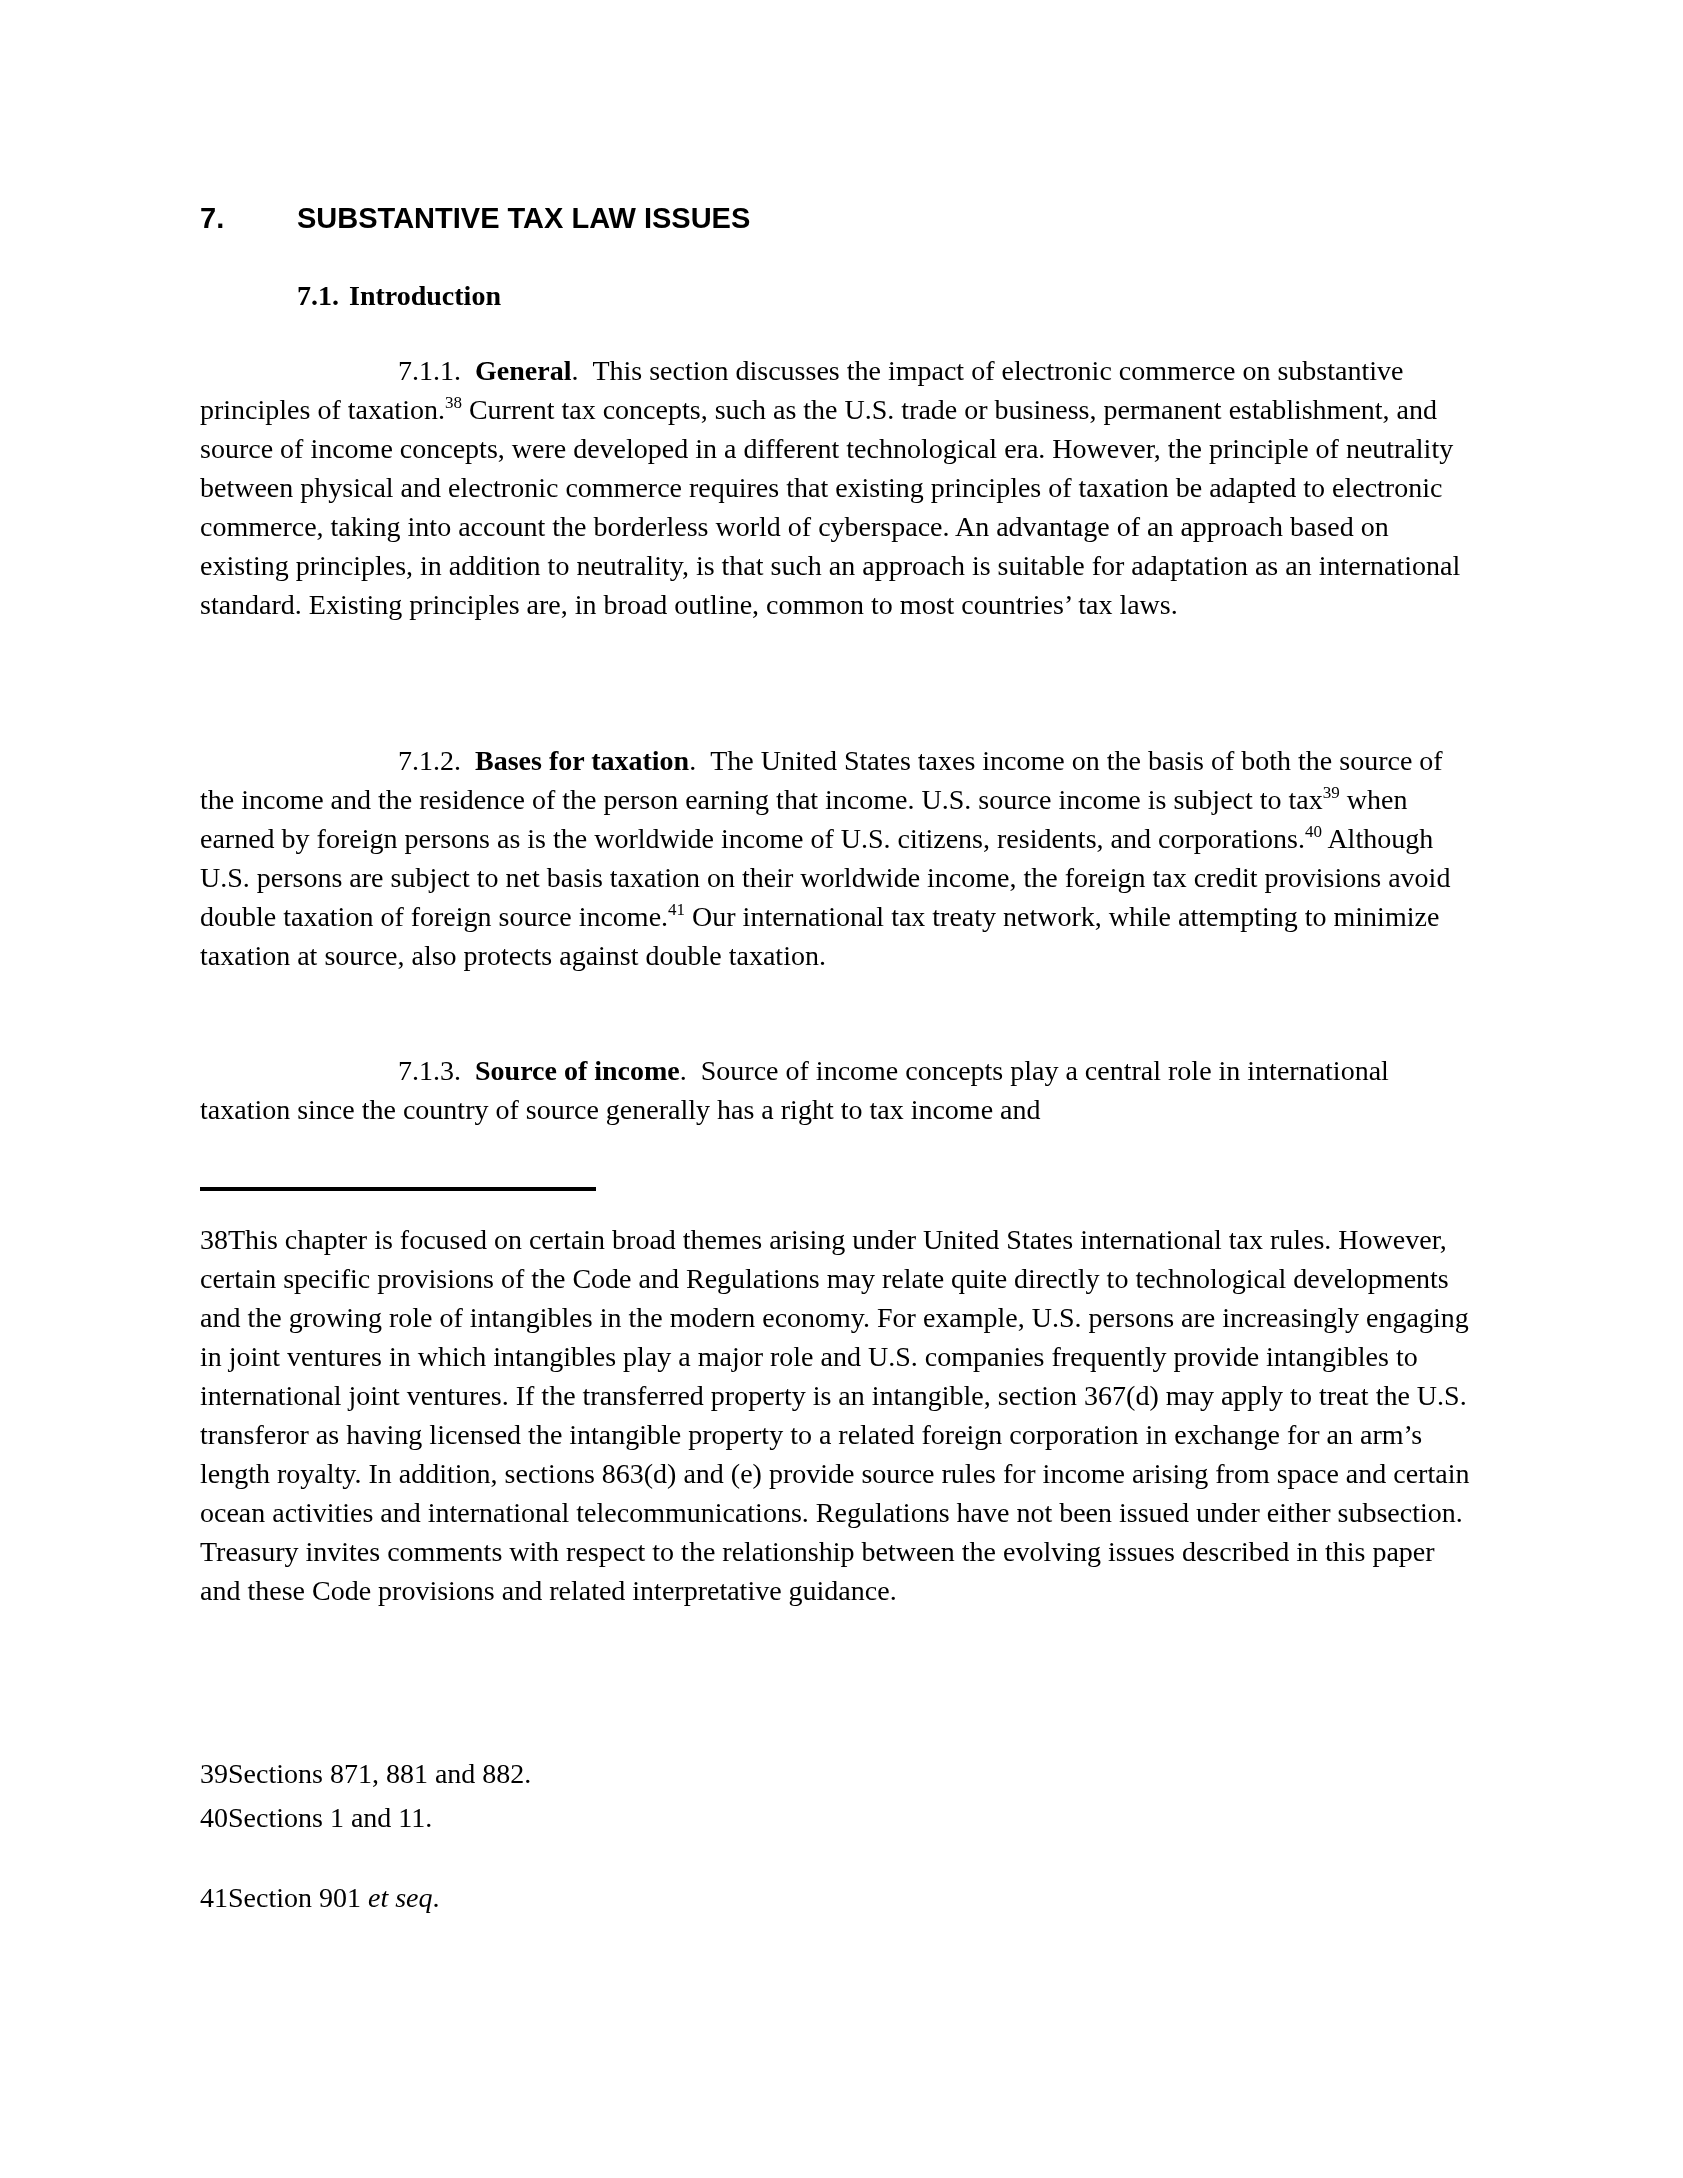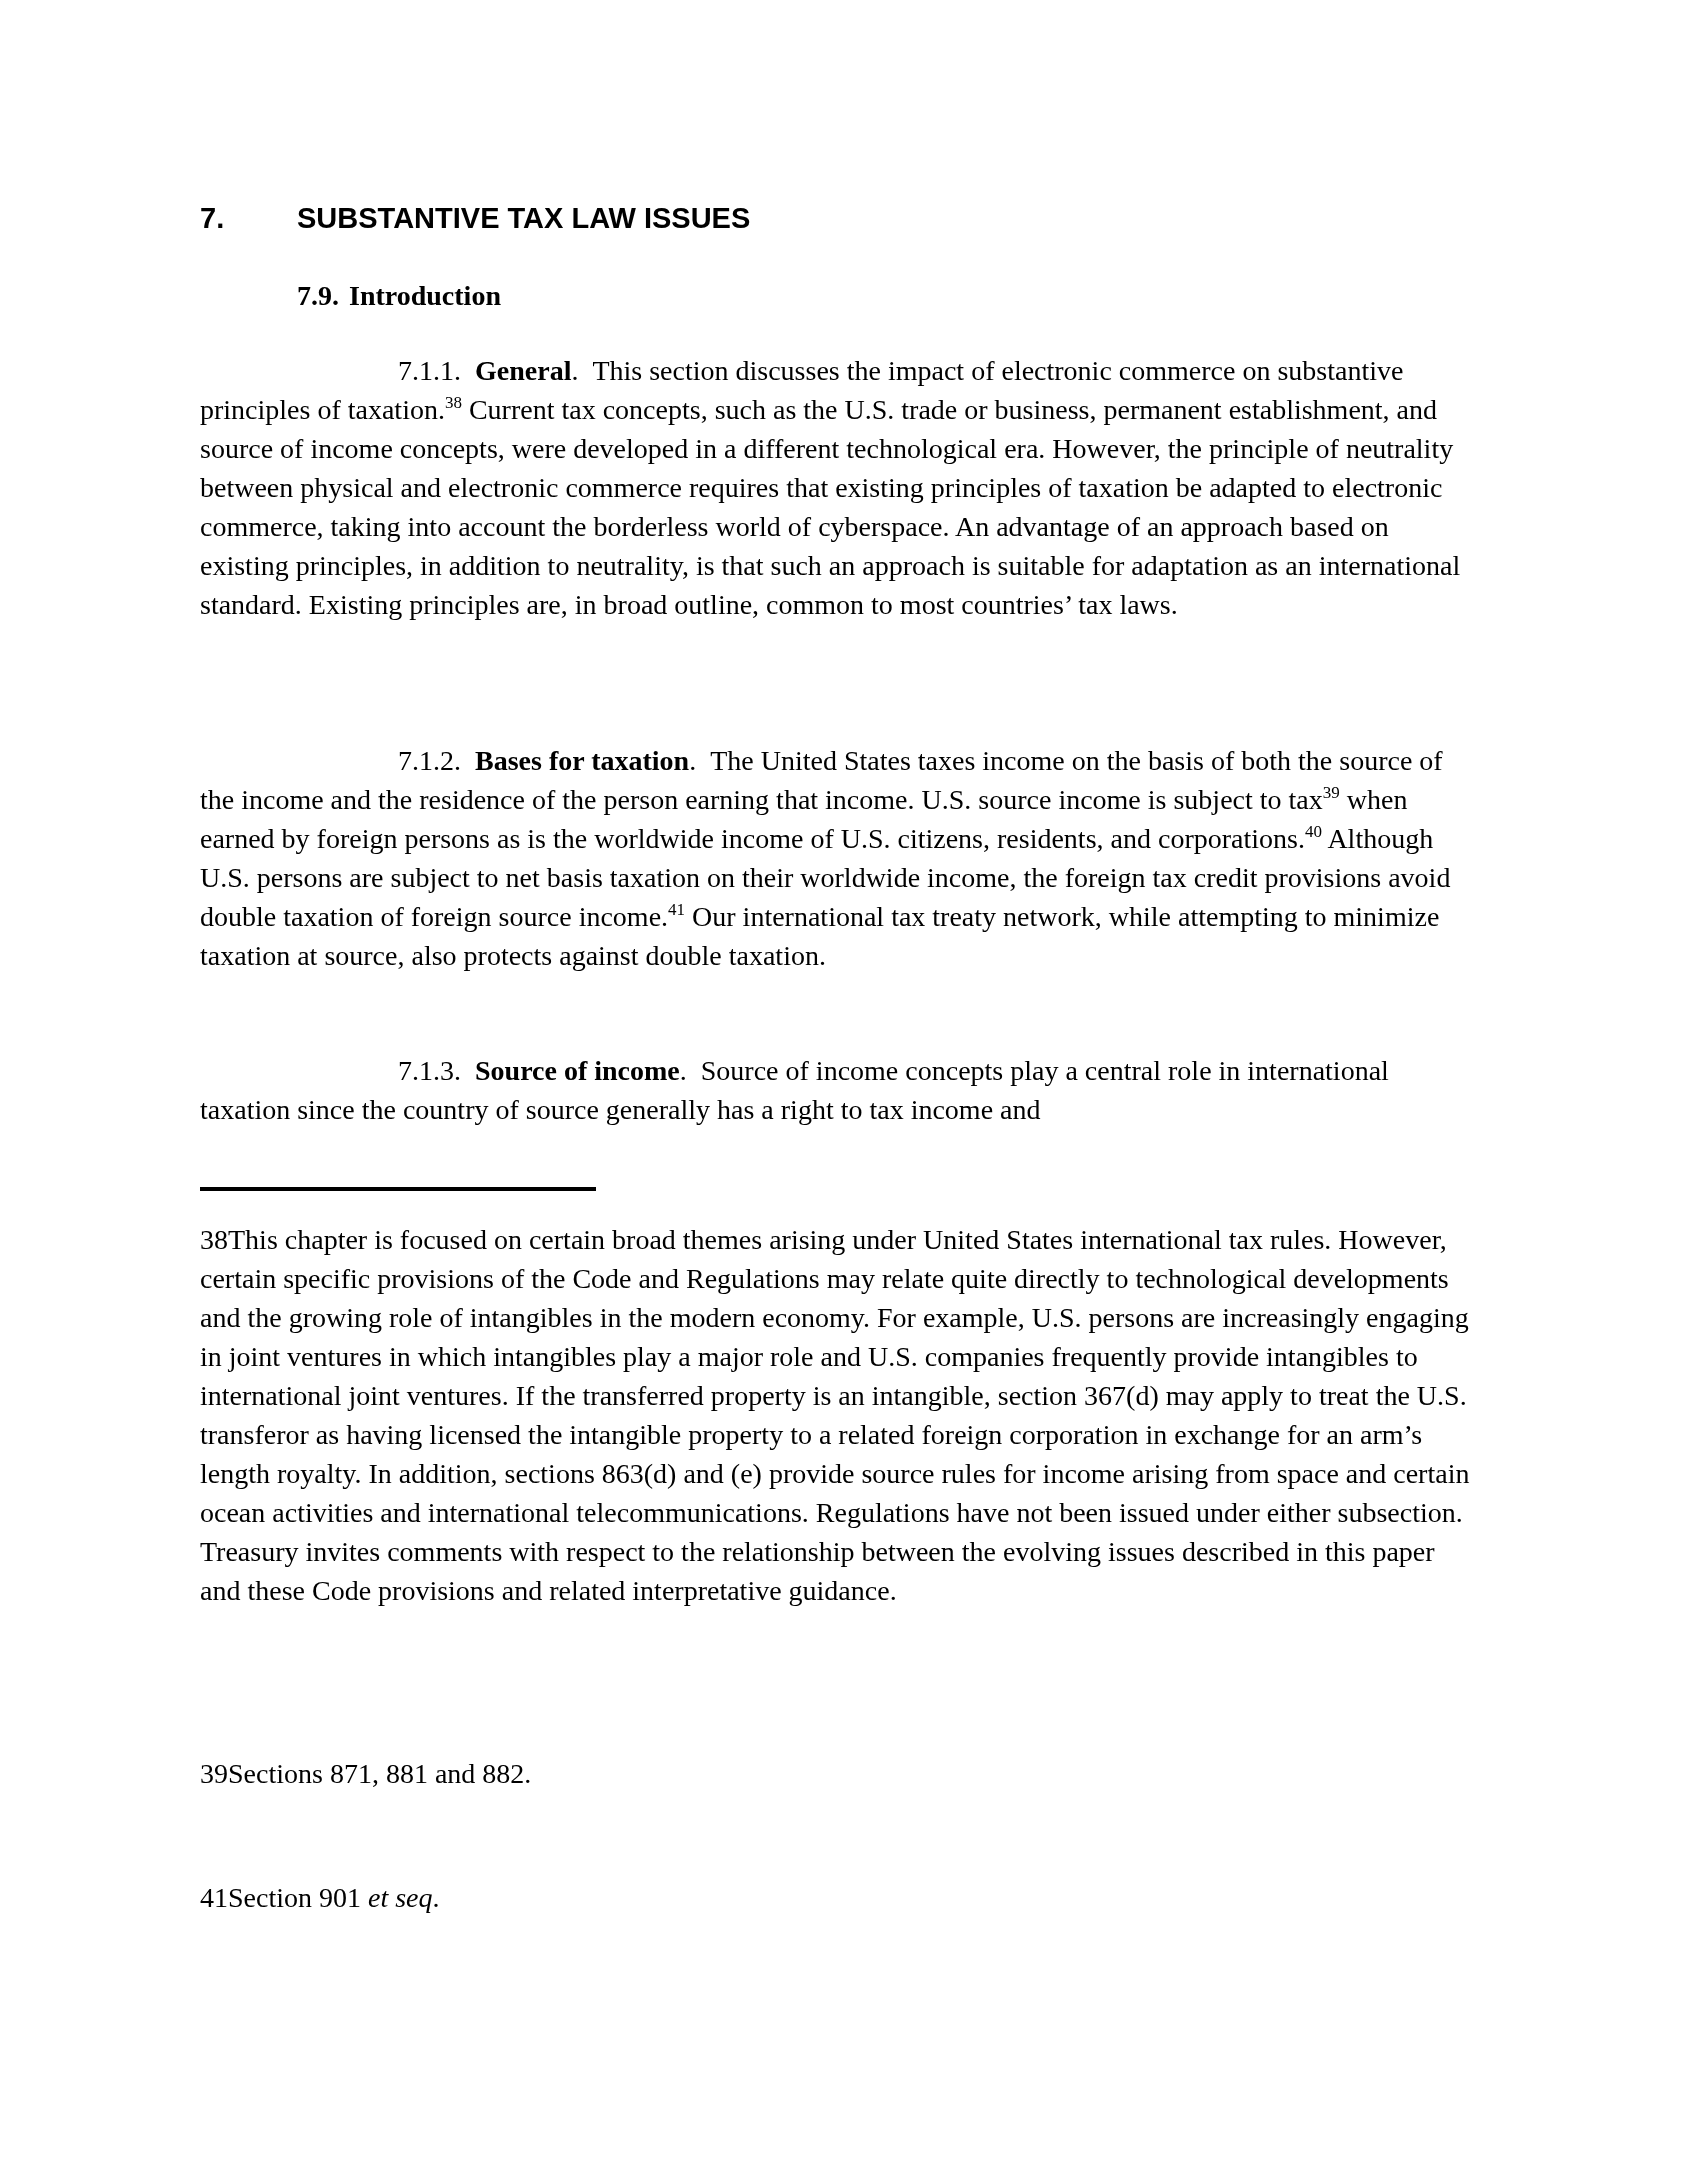--- a/index.html
+++ b/index.html
@@ -36,39 +36,40 @@
 </head>
 <body>
 
 <div class="page">
 
   <div class="h1 sans">
     <span class="num">7.</span><span>SUBSTANTIVE TAX LAW ISSUES</span>
   </div>
 
   <div class="h2 serif">
-    <span class="num">7.9.</span><span>Introduction</span>
+    <span class="num">7.1.</span><span>Introduction</span>
   </div>
 
   <div id="p1" class="para serif">
     <span class="lead"></span><span>7.1.1.</span>&nbsp;&nbsp;<b>General</b>.&nbsp;&nbsp;<span>This section discusses the impact of electronic commerce on substantive principles of taxation.</span><sup>38</sup><span> Current tax concepts, such as the U.S. trade or business, permanent establishment, and source of income concepts, were developed in a different technological era. However, the principle of neutrality between physical and electronic commerce requires that existing principles of taxation be adapted to electronic commerce, taking into account the borderless world of cyberspace. An advantage of an approach based on existing principles, in addition to neutrality, is that such an approach is suitable for adaptation as an international standard. Existing principles are, in broad outline, common to most countries’ tax laws.</span>
   </div>
 
   <div id="p2" class="para serif">
     <span class="lead"></span><span>7.1.2.</span>&nbsp;&nbsp;<b>Bases for taxation</b>.&nbsp;&nbsp;<span>The United States taxes income on the basis of both the source of the income and the residence of the person earning that income. U.S. source income is subject to tax</span><sup>39</sup><span> when earned by foreign persons as is the worldwide income of U.S. citizens, residents, and corporations.</span><sup>40</sup><span> Although U.S. persons are subject to net basis taxation on their worldwide income, the foreign tax credit provisions avoid double taxation of foreign source income.</span><sup>41</sup><span> Our international tax treaty network, while attempting to minimize taxation at source, also protects against double taxation.</span>
   </div>
 
   <div id="p3" class="para serif">
     <span class="lead"></span><span>7.1.3.</span>&nbsp;&nbsp;<b>Source of income</b>.&nbsp;&nbsp;<span>Source of income concepts play a central role in international taxation since the country of source generally has a right to tax income and</span>
   </div>
 
   <div class="rule"></div>
 
   <div id="fn38" class="fn serif"><span>38</span><span>This chapter is focused on certain broad themes arising under United States international tax rules. However, certain specific provisions of the Code and Regulations may relate quite directly to technological developments and the growing role of intangibles in the modern economy. For example, U.S. persons are increasingly engaging in joint ventures in which intangibles play a major role and U.S. companies frequently provide intangibles to international joint ventures. If the transferred property is an intangible, section 367(d) may apply to treat the U.S. transferor as having licensed the intangible property to a related foreign corporation in exchange for an arm’s length royalty. In addition, sections 863(d) and (e) provide source rules for income arising from space and certain ocean activities and international telecommunications. Regulations have not been issued under either subsection. Treasury invites comments with respect to the relationship between the evolving issues described in this paper  and these Code provisions and related interpretative guidance.</span></div>
 
   <div id="fn39" class="fn serif"><span>39</span><span>Sections 871, 881 and 882.</span></div>
 
+  <div id="fn40" class="fn serif"><span>40</span><span>Sections 1 and 11.</span></div>
 
   <div id="fn41" class="fn serif"><span>41</span><span>Section 901 </span><i>et seq</i><span>.</span></div>
 
 
 </div>
 
 
 </body></html>

